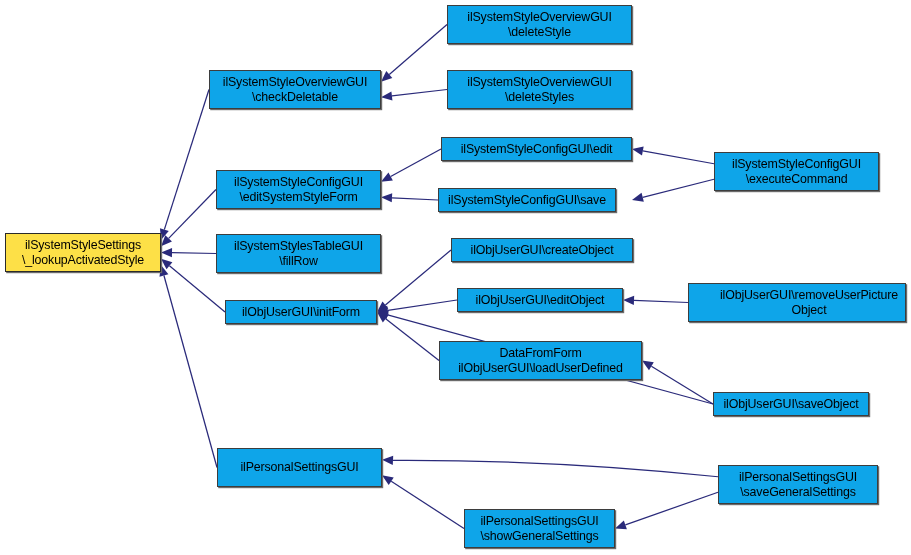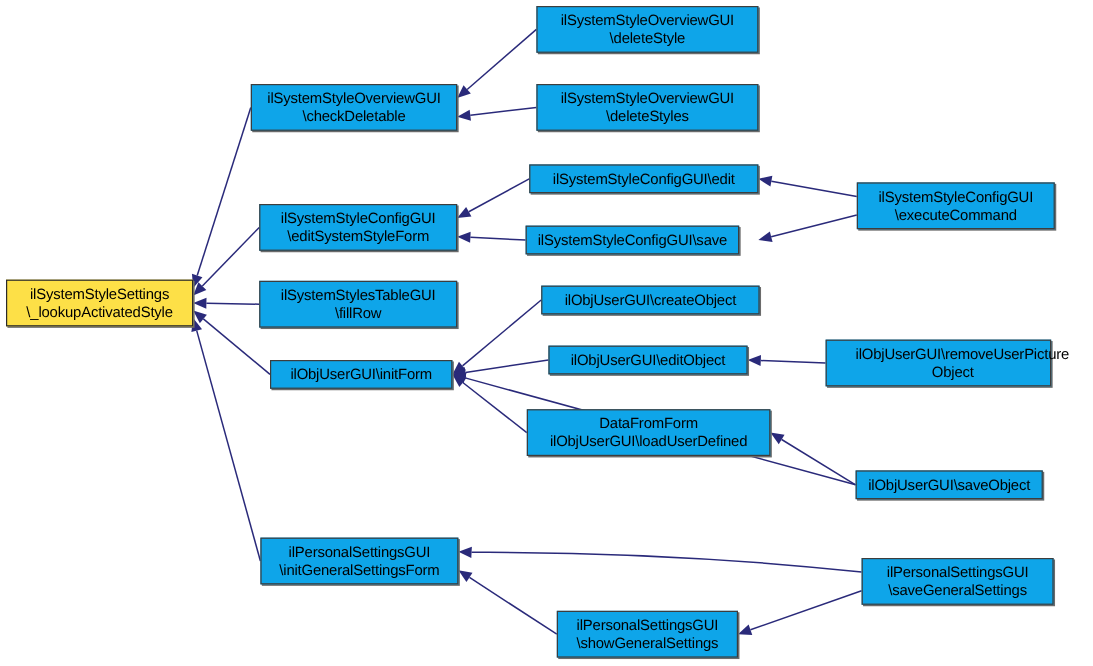--- a/index.html
+++ b/index.html
@@ -101,20 +101,20 @@
       <div class="node" style="left: 447px; top: 5px; width: 185px; height: 39px;"><div style="width: 100%;"><span class="node-label">ilSystemStyleOverviewGUI</span><span class="node-label">\deleteStyle</span></div></div>
       <div class="node" style="left: 447px; top: 70px; width: 185px; height: 39px;"><div style="width: 100%;"><span class="node-label">ilSystemStyleOverviewGUI</span><span class="node-label">\deleteStyles</span></div></div>
       <div class="node" style="left: 216px; top: 170px; width: 165px; height: 39px;"><div style="width: 100%;"><span class="node-label">ilSystemStyleConfigGUI</span><span class="node-label">\editSystemStyleForm</span></div></div>
       <div class="node" style="left: 441px; top: 137px; width: 191px; height: 24px;"><span class="node-label">ilSystemStyleConfigGUI\edit</span></div>
       <div class="node" style="left: 438px; top: 188px; width: 178px; height: 24px;"><span class="node-label">ilSystemStyleConfigGUI\save</span></div>
       <div class="node" style="left: 714px; top: 152px; width: 165px; height: 39px;"><div style="width: 100%;"><span class="node-label">ilSystemStyleConfigGUI</span><span class="node-label">\executeCommand</span></div></div>
       <div class="node" style="left: 216px; top: 234px; width: 165px; height: 39px;"><div style="width: 100%;"><span class="node-label">ilSystemStylesTableGUI</span><span class="node-label">\fillRow</span></div></div>
       <div class="node" style="left: 225px; top: 300px; width: 152px; height: 24px;"><span class="node-label">ilObjUserGUI\initForm</span></div>
       <div class="node" style="left: 451px; top: 238px; width: 182px; height: 24px;"><span class="node-label">ilObjUserGUI\createObject</span></div>
       <div class="node" style="left: 457px; top: 288px; width: 166px; height: 24px;"><span class="node-label">ilObjUserGUI\editObject</span></div>
-      <div class="node" style="left: 688px; top: 283px; width: 188px; height: 39px; padding-left: 24px;"><div style="width: 100%;"><span class="node-label">ilObjUserGUI\removeUserPicture</span><span class="node-label">Object</span></div></div>
+      <div class="node" style="left: 688px; top: 283px; width: 218px; height: 39px; padding-left: 24px;"><div style="width: 100%;"><span class="node-label">ilObjUserGUI\removeUserPicture</span><span class="node-label">Object</span></div></div>
       <div class="node" style="left: 439px; top: 341px; width: 203px; height: 39px;"><div style="width: 100%;"><span class="node-label">DataFromForm</span><span class="node-label">ilObjUserGUI\loadUserDefined</span></div></div>
       <div class="node" style="left: 713px; top: 392px; width: 156px; height: 24px;"><span class="node-label">ilObjUserGUI\saveObject</span></div>
-      <div class="node" style="left: 217px; top: 448px; width: 165px; height: 39px;"><div style="width: 100%;"><span class="node-label">ilPersonalSettingsGUI</span><span class="node-label">\initGeneralSettingsForm</span></div></div>
+      <div class="node" style="left: 217px; top: 448px; width: 165px; height: 39px;"><div style="width: 100%;"><span class="node-label">ilPersonalSettingsGUI</span></div></div>
       <div class="node" style="left: 464px; top: 509px; width: 151px; height: 39px;"><div style="width: 100%;"><span class="node-label">ilPersonalSettingsGUI</span><span class="node-label">\showGeneralSettings</span></div></div>
       <div class="node" style="left: 718px; top: 465px; width: 160px; height: 39px;"><div style="width: 100%;"><span class="node-label">ilPersonalSettingsGUI</span><span class="node-label">\saveGeneralSettings</span></div></div>
     </div>
 </div>
 
 </body></html>

